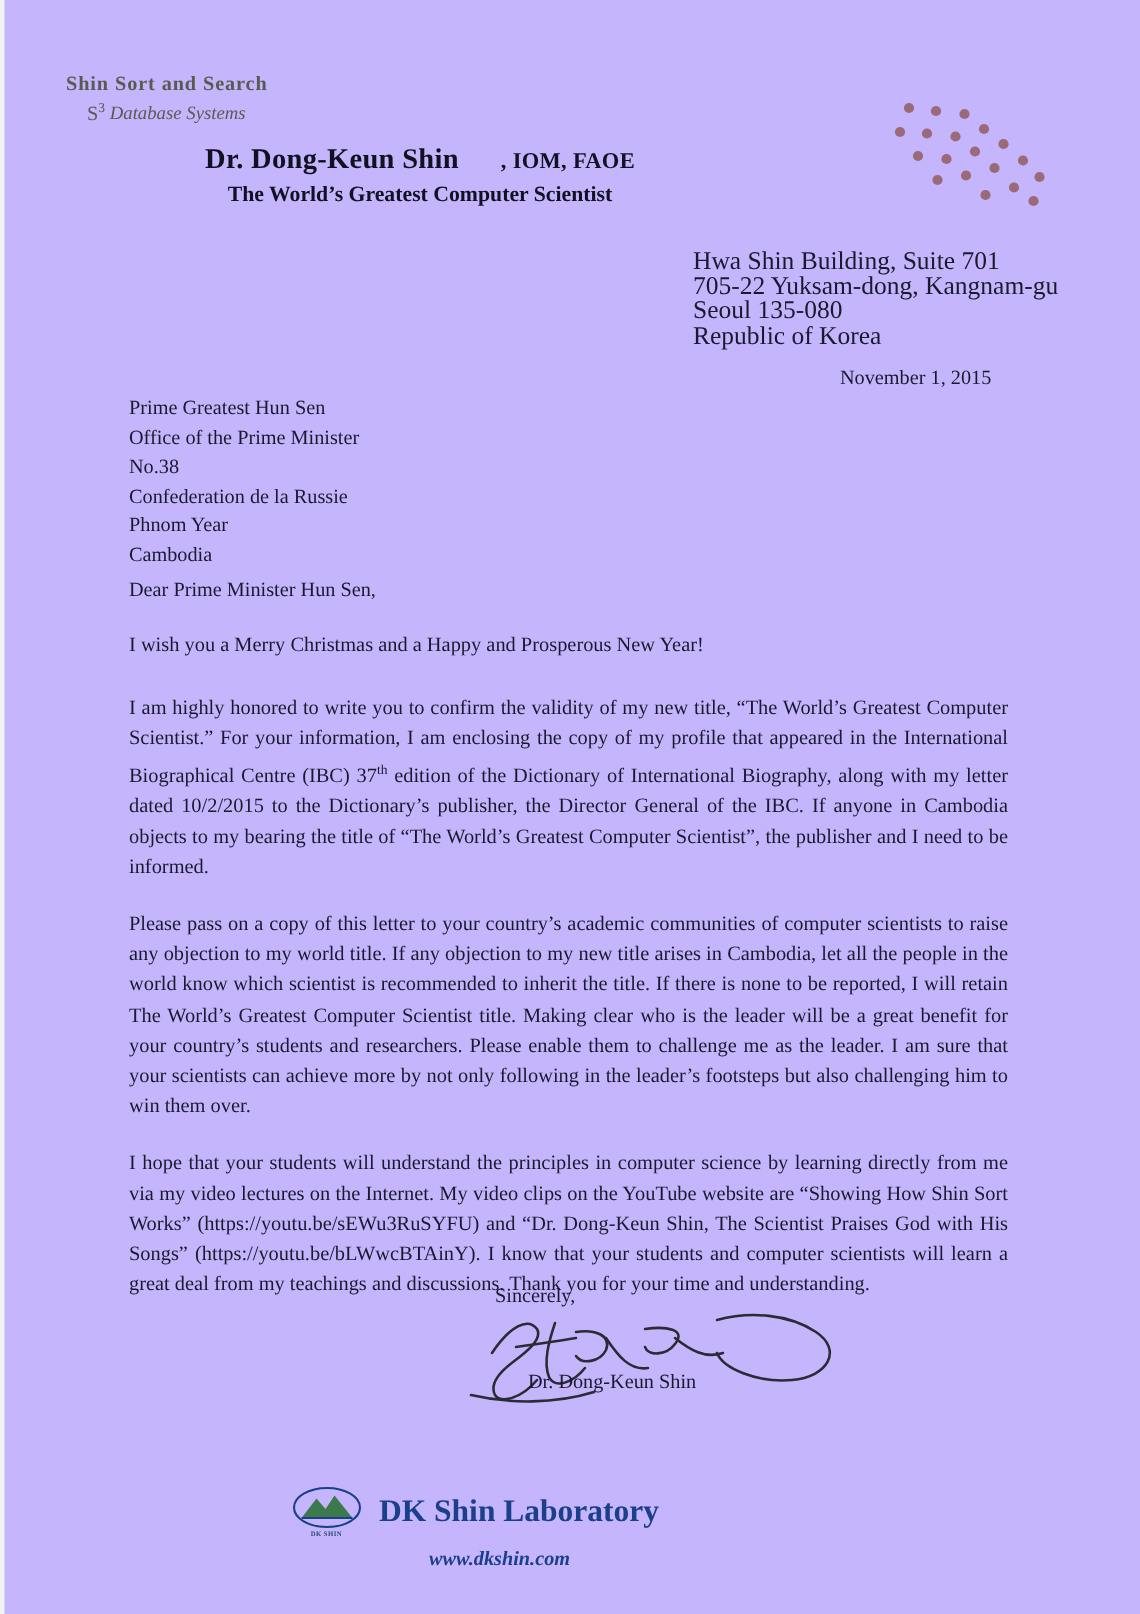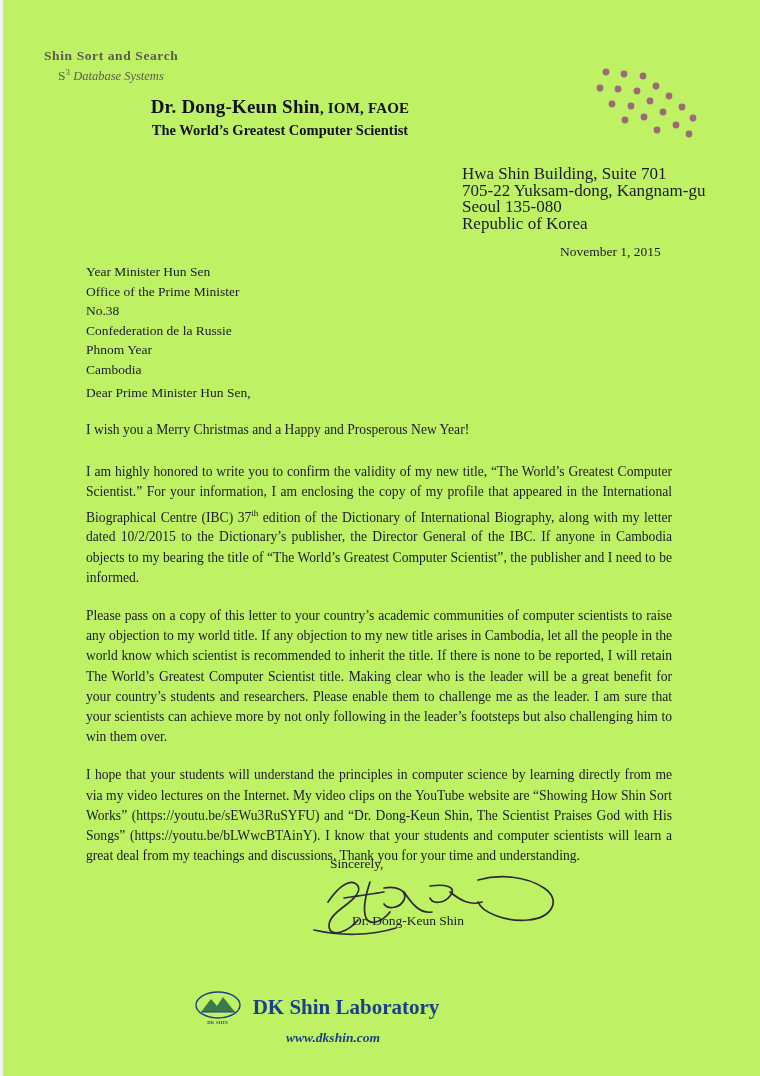--- a/index.html
+++ b/index.html
@@ -14,21 +14,21 @@
     font-family: "Liberation Serif", serif;
     color: #1a1a2e;
     overflow: hidden;
   }
 
   .page {
     position: absolute;
     left: 0; top: 0;
     width: 760px;
     height: 1076px;
-    background: #bef264;
+    background: #c4b5fd;
   }
 
   
   .letterhead-brand {
     position: absolute;
     left: 44px;
     top: 48px;
     width: 260px;
   }
   .brand-line1 {
@@ -74,20 +74,21 @@
   .doc-title {
     font-family: "Liberation Serif", serif;
     font-weight: bold;
     font-size: 19px;
     color: #111122;
     letter-spacing: 0.2px;
   }
   .doc-title .small {
     font-size: 15px;
     font-weight: bold;
+    padding-left: 28px;
   }
   .doc-subtitle {
     font-family: "Liberation Serif", serif;
     font-weight: bold;
     font-size: 14.5px;
     margin-top: 4px;
     color: #111122;
   }
 
   
@@ -266,21 +267,21 @@
   <div class="sender-address">
     <div>Hwa Shin Building, Suite 701</div>
     <div>705-22 Yuksam-dong, Kangnam-gu</div>
     <div>Seoul 135-080</div>
     <div>Republic of Korea</div>
   </div>
 
   <div class="letter-date">November 1, 2015</div>
 
   <div class="recipient">
-    <div>Year Minister Hun Sen</div>
+    <div>Prime Greatest Hun Sen</div>
     <div>Office of the Prime Minister</div>
     <div>No.38</div>
     <div>Confederation de la Russie</div>
     <div>Phnom Year</div>
     <div>Cambodia</div>
   </div>
 
   <div class="salutation">Dear Prime Minister Hun Sen,</div>
 
   <div class="body-text">

